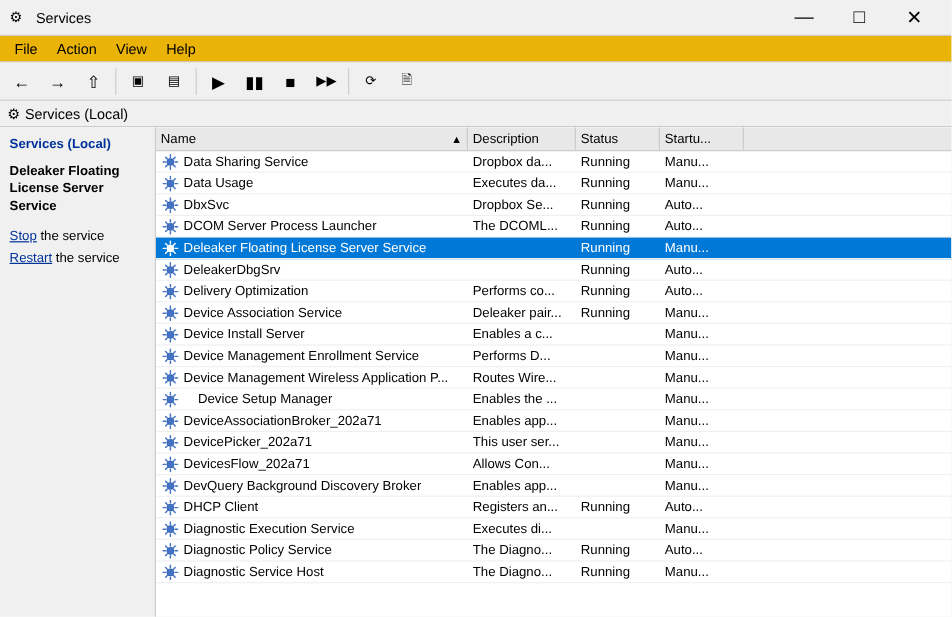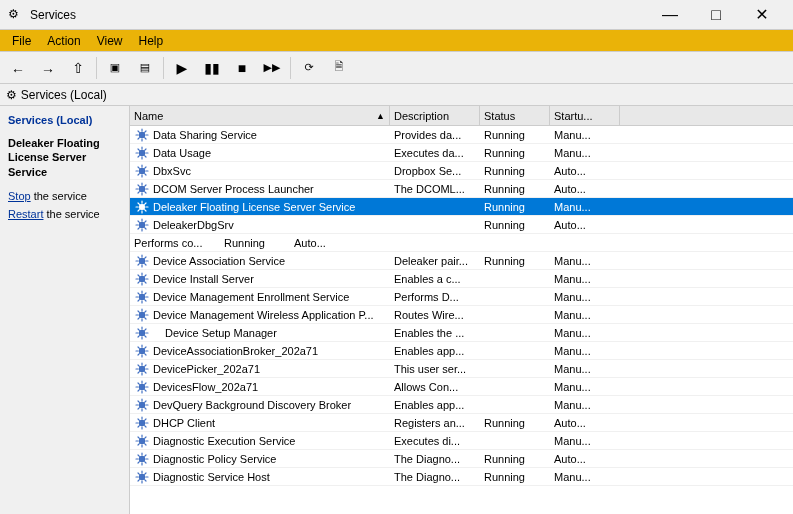--- a/index.html
+++ b/index.html
@@ -251,21 +251,21 @@
     <div class="list-row">
           <div class="col-cell name">
             <span style="width: 16px; height: 16px; margin-right: 3px; flex-shrink: 0; display: inline-flex; align-items: center; justify-content: center;">
               <svg width="14" height="14" viewBox="0 0 14 14" fill="none">
     <circle cx="7" cy="7" r="3" fill="#4472c4" stroke="#2255aa" stroke-width="0.5"></circle>
     <path d="M7 1v2M7 11v2M1 7h2M11 7h2M3 3l1.4 1.4M9.6 9.6l1.4 1.4M11 3l-1.4 1.4M4.4 9.6L3 11" stroke="#4472c4" stroke-width="1.2" stroke-linecap="round"></path>
   </svg>
             </span>
             <span style="overflow: hidden; text-overflow: ellipsis; white-space: nowrap;">Data Sharing Service</span>
           </div>
-          <div class="col-cell desc">Provides da...</div>
+          <div class="col-cell desc">Dropbox da...</div>
           <div class="col-cell status">Running</div>
           <div class="col-cell startup">Manu...</div>
         </div>
         <div class="list-row">
           <div class="col-cell name">
             <span style="width: 16px; height: 16px; margin-right: 3px; flex-shrink: 0; display: inline-flex; align-items: center; justify-content: center;">
               <svg width="14" height="14" viewBox="0 0 14 14" fill="none">
     <circle cx="7" cy="7" r="3" fill="#4472c4" stroke="#2255aa" stroke-width="0.5"></circle>
     <path d="M7 1v2M7 11v2M1 7h2M11 7h2M3 3l1.4 1.4M9.6 9.6l1.4 1.4M11 3l-1.4 1.4M4.4 9.6L3 11" stroke="#4472c4" stroke-width="1.2" stroke-linecap="round"></path>
   </svg>
@@ -326,20 +326,29 @@
     <path d="M7 1v2M7 11v2M1 7h2M11 7h2M3 3l1.4 1.4M9.6 9.6l1.4 1.4M11 3l-1.4 1.4M4.4 9.6L3 11" stroke="#4472c4" stroke-width="1.2" stroke-linecap="round"></path>
   </svg>
             </span>
             <span style="overflow: hidden; text-overflow: ellipsis; white-space: nowrap;">DeleakerDbgSrv</span>
           </div>
           <div class="col-cell desc"></div>
           <div class="col-cell status">Running</div>
           <div class="col-cell startup">Auto...</div>
         </div>
         <div class="list-row">
+          <div class="col-cell name">
+            <span style="width: 16px; height: 16px; margin-right: 3px; flex-shrink: 0; display: inline-flex; align-items: center; justify-content: center;">
+              <svg width="14" height="14" viewBox="0 0 14 14" fill="none">
+    <circle cx="7" cy="7" r="3" fill="#4472c4" stroke="#2255aa" stroke-width="0.5"></circle>
+    <path d="M7 1v2M7 11v2M1 7h2M11 7h2M3 3l1.4 1.4M9.6 9.6l1.4 1.4M11 3l-1.4 1.4M4.4 9.6L3 11" stroke="#4472c4" stroke-width="1.2" stroke-linecap="round"></path>
+  </svg>
+            </span>
+            <span style="overflow: hidden; text-overflow: ellipsis; white-space: nowrap;">Delivery Optimization</span>
+          </div>
           <div class="col-cell desc">Performs co...</div>
           <div class="col-cell status">Running</div>
           <div class="col-cell startup">Auto...</div>
         </div>
         <div class="list-row">
           <div class="col-cell name">
             <span style="width: 16px; height: 16px; margin-right: 3px; flex-shrink: 0; display: inline-flex; align-items: center; justify-content: center;">
               <svg width="14" height="14" viewBox="0 0 14 14" fill="none">
     <circle cx="7" cy="7" r="3" fill="#4472c4" stroke="#2255aa" stroke-width="0.5"></circle>
     <path d="M7 1v2M7 11v2M1 7h2M11 7h2M3 3l1.4 1.4M9.6 9.6l1.4 1.4M11 3l-1.4 1.4M4.4 9.6L3 11" stroke="#4472c4" stroke-width="1.2" stroke-linecap="round"></path>

